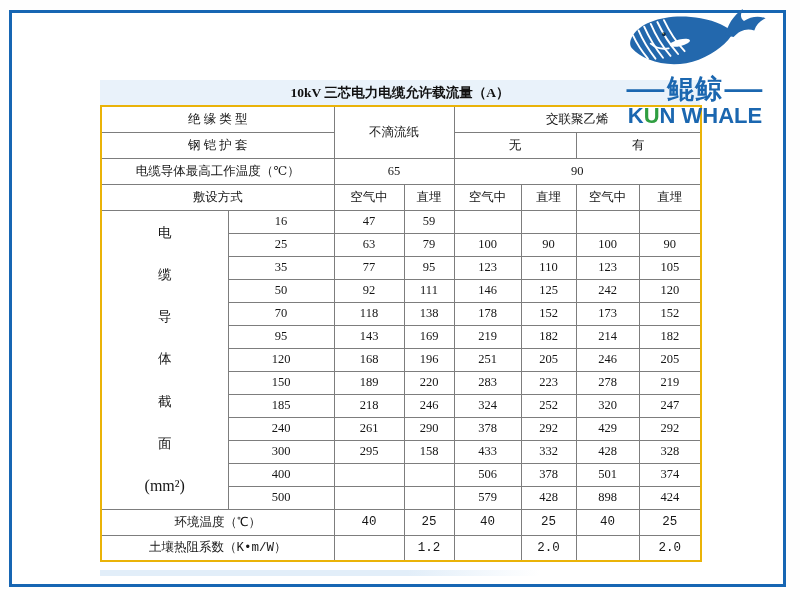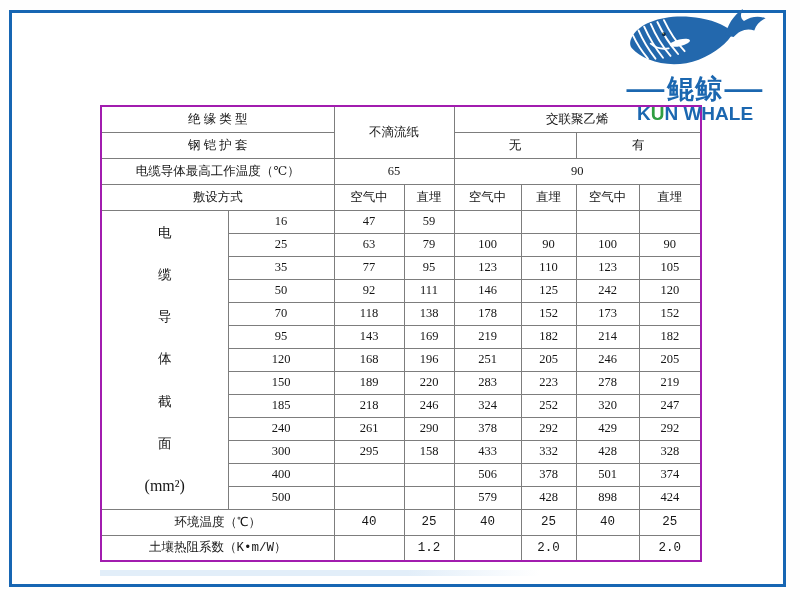--- a/index.html
+++ b/index.html
@@ -4,47 +4,48 @@
 <style>
   html,body{margin:0;padding:0;}
   body{width:800px;height:600px;background:#ffffff;font-family:"Liberation Serif","DejaVu Serif",serif;}
   .canvas{position:relative;width:800px;height:600px;background:#fefefe;overflow:hidden;}
   .page-border{position:absolute;left:9px;top:10px;width:777px;height:577px;
     border:3px solid #1766b3;box-sizing:border-box;background:#ffffff;}
   .title-bar{position:absolute;left:100px;top:80px;width:600px;height:25px;
     background:#e9f2fa;display:flex;align-items:center;justify-content:center;
     font-weight:bold;font-size:13.5px;color:#111;z-index:1;}
   table.cap{position:absolute;left:100px;top:105px;width:600px;border-collapse:collapse;
-    table-layout:fixed;border:2px solid #a21caf;z-index:1;padding-left:12px;}
+    table-layout:fixed;border:2px solid #eab308;z-index:1;padding-left:12px;}
   table.cap td{border:1px solid #7d7d7d;text-align:center;vertical-align:middle;
     font-size:12.5px;color:#161616;padding:0;overflow:hidden;white-space:nowrap;}
   tr.h-row{height:26px;}
   tr.d-row{height:23px;}
   tr.f-row{height:26px;font-family:Liberation Mono, monospace;}
   td.lbl{font-size:13px;}
   .cat-stack{display:flex;flex-direction:column;justify-content:space-around;align-items:center;
     height:295px;font-size:13.5px;}
   .cat-unit{font-size:16px;}
   .under-strip{position:absolute;left:100px;top:570px;width:440px;height:6px;
     background:linear-gradient(to right,#e2eef9 70%,rgba(226,238,249,0));z-index:0;}
   .logo{position:absolute;left:597px;top:6px;width:196px;text-align:center;z-index:5;
     font-family:"Liberation Sans","DejaVu Sans",sans-serif;}
   .logo-cn{color:#1b67b0;font-weight:bold;font-size:27px;line-height:1.0;letter-spacing:1px;
     display:flex;align-items:center;justify-content:center;gap:7px;margin-top:2px;}
   .logo-cn .dash{font-weight:bold;transform:scaleX(1.4);}
-  .logo-en{color:#1b67b0;font-weight:bold;font-size:19px;line-height:1.05;letter-spacing:0px;margin-top:1px;}
+  .logo-en{color:#1b67b0;font-weight:bold;font-size:22px;line-height:1.05;letter-spacing:0px;margin-top:1px;}
   .logo-en .u{color:#2f9e41;}
 </style>
 </head>
 <body>
 
 <div class="canvas">
   <div class="page-border"></div>
   <div class="under-strip"></div>
 
+  <div class="title-bar">10kV 三芯电力电缆允许载流量（A）</div>
 
   <table class="cap">
     <colgroup>
       <col style="width:127px">
         <col style="width:106px">
       <col style="width:70px">
         <col style="width:50px">
       <col style="width:67px">
         <col style="width:55px">
       <col style="width:63px">

